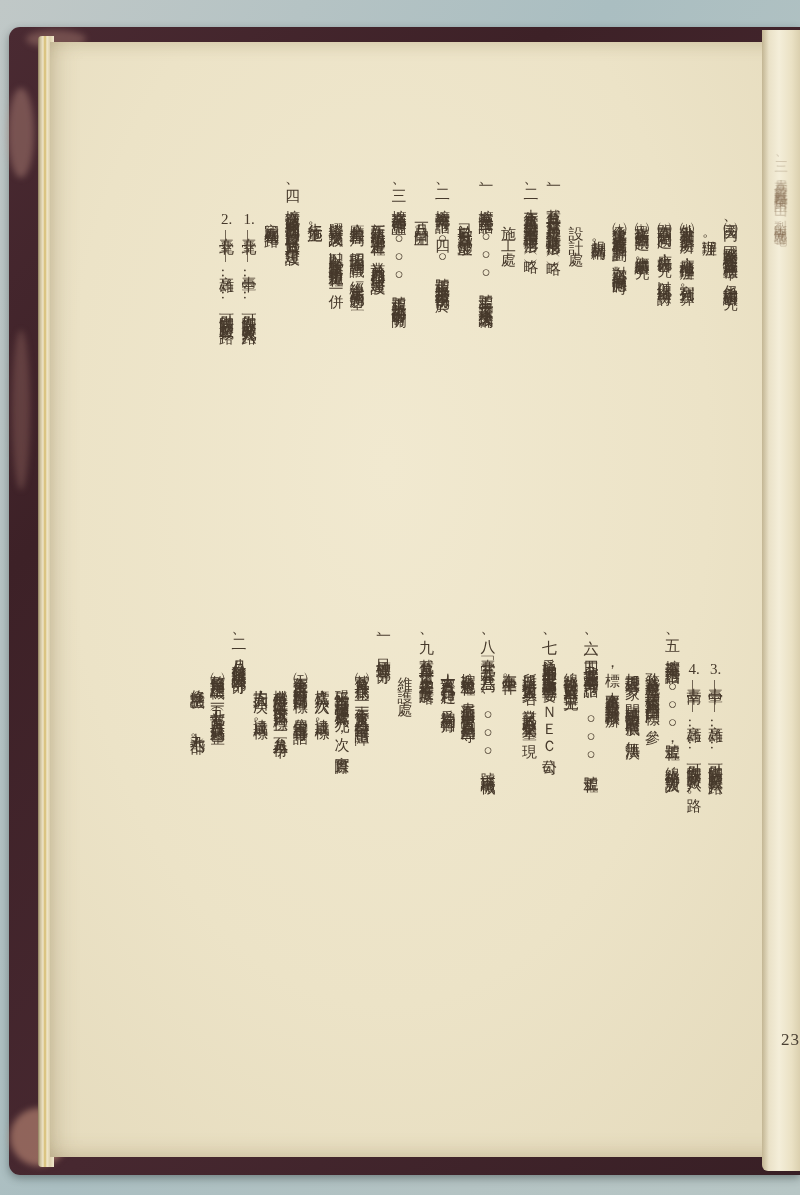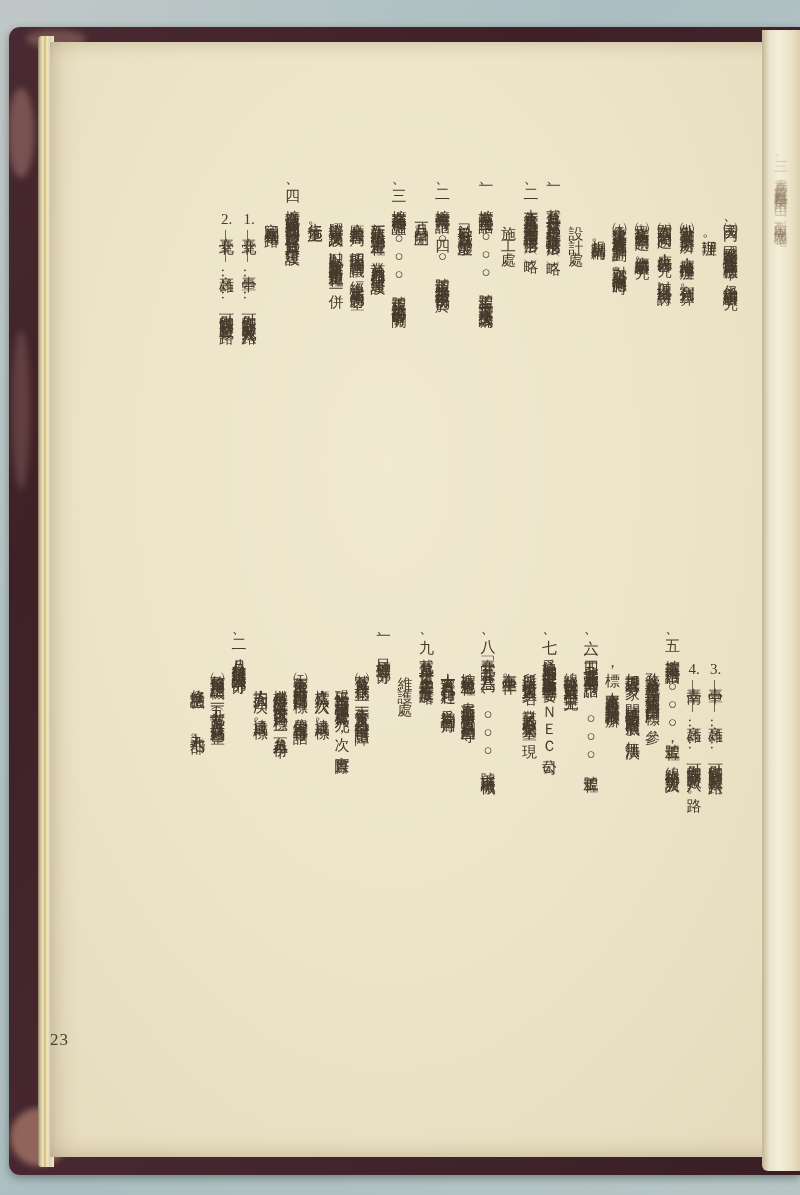--- a/index.html
+++ b/index.html
@@ -38,21 +38,21 @@
   .band{position:absolute;z-index:7;writing-mode:vertical-rl;text-orientation:upright;
         font-size:15px;letter-spacing:2px;color:#46392b;}
   #band-upper{top:178px;right:58px;height:414px;line-height:21px;}
   #band-lower{top:628px;right:73px;height:420px;line-height:20px;}
   .band>div{margin:0 1.5px;}
   .it0{padding-top:33px;text-indent:-33px;}
   .it1{padding-top:50px;text-indent:-17px;}
   .hdr{padding-top:36px;letter-spacing:13px;margin:0 9px;}
   .cnum{text-combine-upright:all;}
   .vdash{text-orientation:sideways;}
-  .pagenum{position:absolute;left:50px;right:0;top:1030px;z-index:7;text-align:left;
+  .pagenum{position:absolute;left:50px;right:0;top:1030px;z-index:7;text-align:right;
            font-size:17px;letter-spacing:1px;color:#4a4034;}
 </style>
 </head>
 <body>
 
 <div class="scene">
 
   <div class="cover"></div>
   <div class="wear w1"></div>
   <div class="wear w2"></div>

